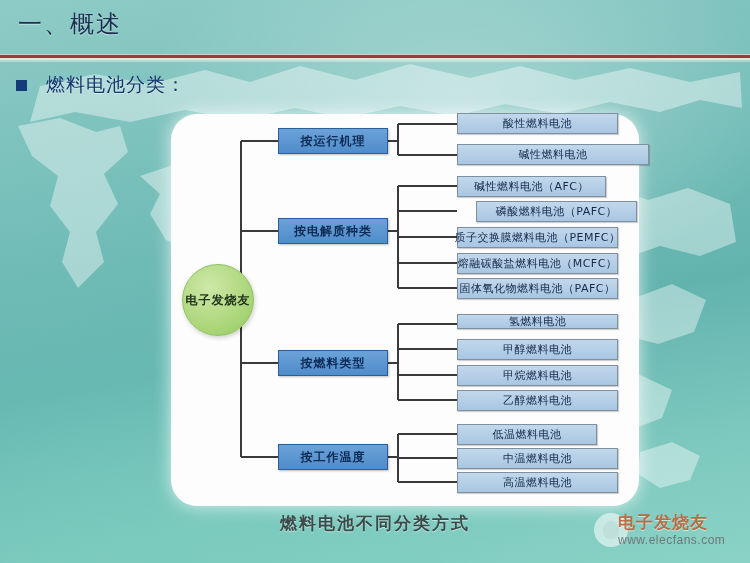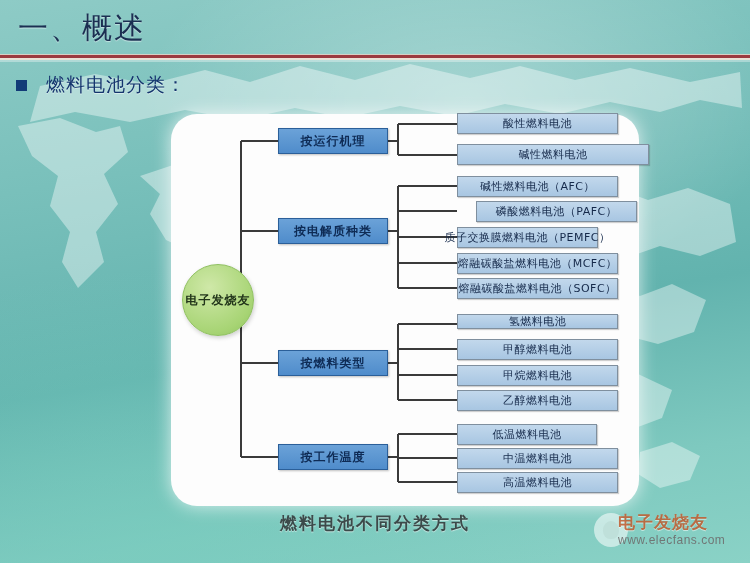--- a/index.html
+++ b/index.html
@@ -15,21 +15,21 @@
       radial-gradient(ellipse 600px 380px at 20% 95%, rgba(120,205,190,.55), rgba(120,205,190,0) 70%),
       linear-gradient(170deg,#8ecbc6 0%,#79c0bb 28%,#62b3ae 58%,#7ec9bf 82%,#8ad2c6 100%);
   }
   
   .map{position:absolute;left:0;top:56px;width:750px;height:470px;opacity:.55;pointer-events:none;}
   .map svg{width:100%;height:100%;display:block;}
 
   
   .hdr-title{
     position:absolute;left:18px;top:8px;
-    font-size:30px;color:#1b2f52;letter-spacing:2px;
+    font-size:24px;color:#1b2f52;letter-spacing:2px;
     font-family:"DejaVu Sans","Liberation Sans",sans-serif;
     text-shadow:0 1px 1px rgba(255,255,255,.5);
   }
   .rule{position:absolute;left:0;top:54px;width:750px;height:6px;
         background:linear-gradient(#d6d0c4 0 1px,#9c3a3f 1px 4px,#e8e2d6 4px 6px);}
   .rule2{position:absolute;left:0;top:60px;width:750px;height:2px;background:rgba(255,255,255,.35);}
 
   .bullet-row{position:absolute;left:16px;top:72px;display:flex;align-items:center;gap:19px;}
   .bullet-sq{width:11px;height:11px;background:#123b77;display:block;}
   .bullet-txt{font-size:19px;color:#14356e;letter-spacing:1px;
@@ -187,34 +187,34 @@
     <span>按工作温度</span>
   </div>
 
   <div class="node leaf" style="left:457px;top:113px;width:161px;height:21px;">
     <span>酸性燃料电池</span>
   </div>
   <div class="node leaf" style="left:457px;top:144px;width:192px;height:21px;">
     <span>碱性燃料电池</span>
   </div>
 
-  <div class="node leaf" style="left:457px;top:176px;width:161px;height:21px;">
+  <div class="node leaf" style="left:457px;top:176px;width:149px;height:21px;">
     <span>碱性燃料电池（AFC）</span>
   </div>
   <div class="node leaf" style="left:476px;top:201px;width:161px;height:21px;">
     <span>磷酸燃料电池（PAFC）</span>
   </div>
-  <div class="node leaf" style="left:457px;top:227px;width:141px;height:21px;">
+  <div class="node leaf" style="left:457px;top:227px;width:161px;height:21px;">
     <span>质子交换膜燃料电池（PEMFC）</span>
   </div>
   <div class="node leaf" style="left:457px;top:253px;width:161px;height:21px;">
     <span>熔融碳酸盐燃料电池（MCFC）</span>
   </div>
   <div class="node leaf" style="left:457px;top:278px;width:161px;height:21px;">
-    <span>熔融碳酸盐燃料电池（SOFC）</span>
+    <span>固体氧化物燃料电池（PAFC）</span>
   </div>
 
   <div class="node leaf" style="left:457px;top:314px;width:161px;height:15px;">
     <span>氢燃料电池</span>
   </div>
   <div class="node leaf" style="left:457px;top:339px;width:161px;height:21px;">
     <span>甲醇燃料电池</span>
   </div>
   <div class="node leaf" style="left:457px;top:365px;width:161px;height:21px;">
     <span>甲烷燃料电池</span>

